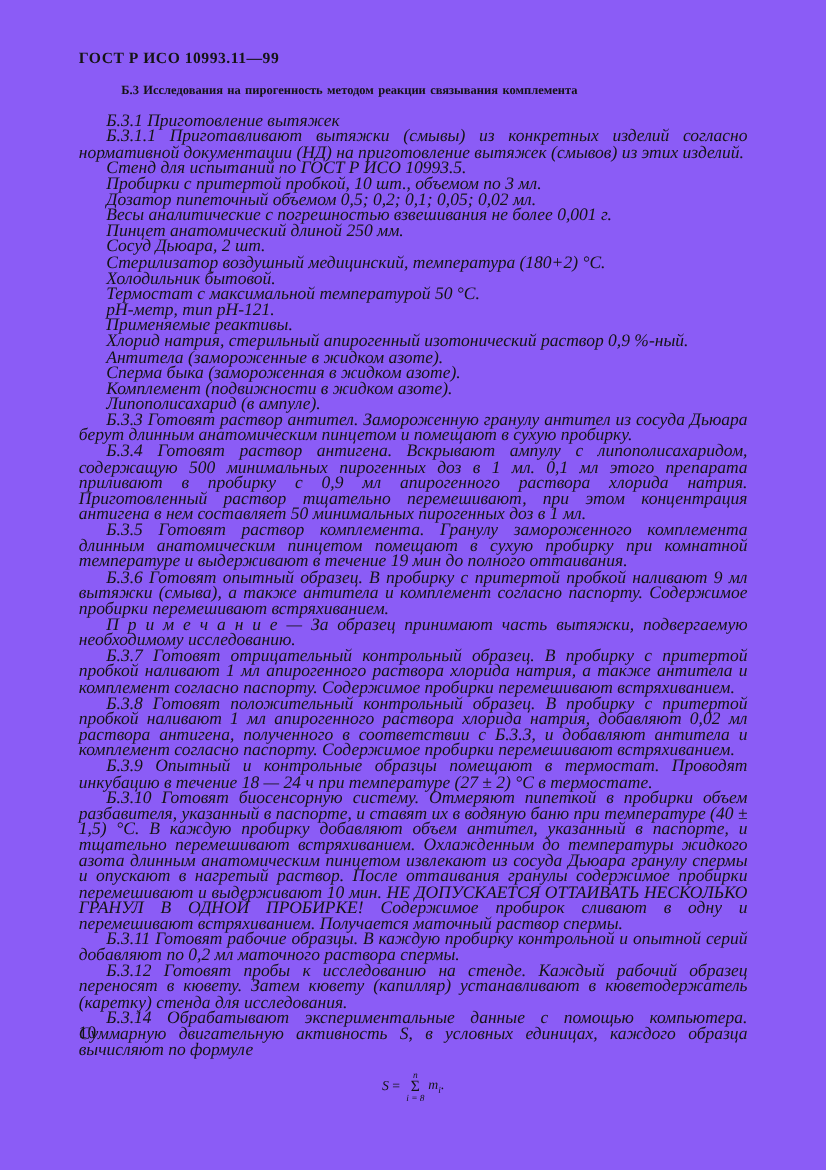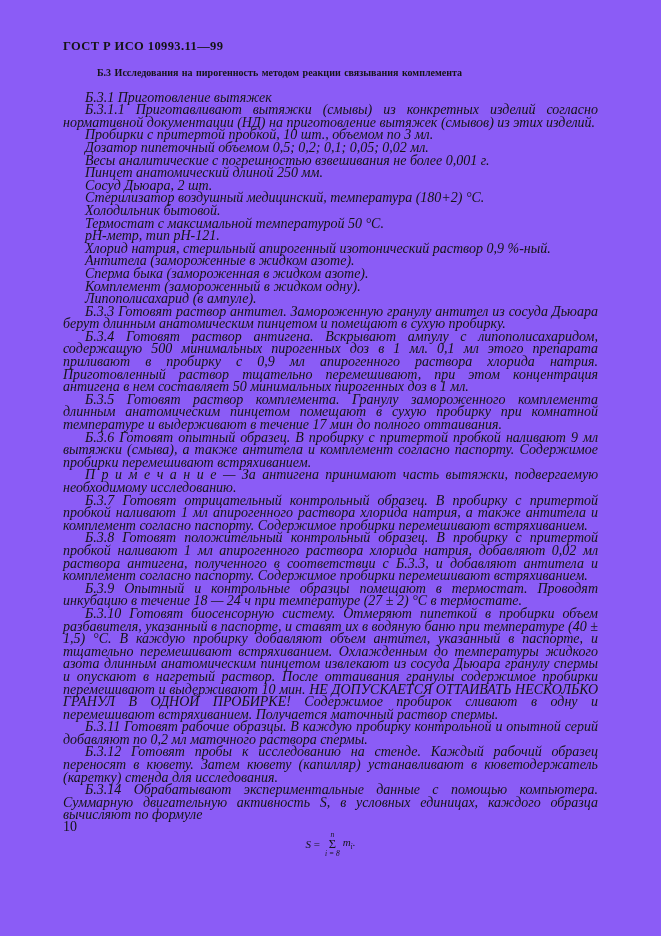--- a/index.html
+++ b/index.html
@@ -89,39 +89,41 @@
 <body>
 
 <div class="page">
   <div class="gost-header">ГОСТ Р ИСО 10993.11—99</div>
 
   <div class="doc-body">
     <p class="section-heading">Б.3  Исследования на пирогенность методом реакции связывания комплемента</p>
     <div id="paragraphs">
         <p class="para">Б.3.1  Приготовление вытяжек</p>
         <p class="para">Б.3.1.1  Приготавливают вытяжки (смывы) из конкретных изделий согласно нормативной документации (НД) на приготовление вытяжек (смывов) из этих изделий.</p>
+        <p class="para">Стенд для испытаний по ГОСТ Р ИСО 10993.5.</p>
         <p class="para">Пробирки с притертой пробкой, 10 шт., объемом по 3 мл.</p>
         <p class="para">Дозатор пипеточный объемом 0,5; 0,2; 0,1; 0,05; 0,02 мл.</p>
         <p class="para">Весы аналитические с погрешностью взвешивания не более 0,001 г.</p>
         <p class="para">Пинцет анатомический длиной 250 мм.</p>
         <p class="para">Сосуд Дьюара, 2 шт.</p>
         <p class="para">Стерилизатор воздушный медицинский, температура (180+2) °С.</p>
         <p class="para">Холодильник бытовой.</p>
         <p class="para">Термостат с максимальной температурой 50 °С.</p>
         <p class="para">рН-метр, тип рН-121.</p>
+        <p class="para">Применяемые реактивы.</p>
         <p class="para">Хлорид натрия,  стерильный апирогенный изотонический раствор 0,9 %-ный.</p>
         <p class="para">Антитела (замороженные в жидком азоте).</p>
         <p class="para">Сперма быка (замороженная в жидком азоте).</p>
-        <p class="para">Комплемент (замороженный в жидком одну).</p>
+        <p class="para">Комплемент (подвижности в жидком азоте).</p>
         <p class="para">Липополисахарид (в ампуле).</p>
         <p class="para">Б.3.3  Готовят раствор антител. Замороженную гранулу антител из сосуда Дьюара берут длинным анатомическим пинцетом и помещают в сухую пробирку.</p>
         <p class="para">Б.3.4  Готовят раствор антигена. Вскрывают ампулу с липополисахаридом, содержащую 500 минимальных пирогенных доз в 1 мл. 0,1 мл этого препарата приливают в пробирку с 0,9 мл апирогенного раствора хлорида натрия. Приготовленный раствор тщательно перемешивают, при этом концентрация антигена в нем составляет 50 минимальных пирогенных доз в 1 мл.</p>
-        <p class="para">Б.3.5  Готовят раствор комплемента. Гранулу замороженного комплемента длинным анатомическим пинцетом помещают в сухую пробирку при комнатной температуре и выдерживают в течение 17 мин до полного оттаивания.</p>
+        <p class="para">Б.3.5  Готовят раствор комплемента. Гранулу замороженного комплемента длинным анатомическим пинцетом помещают в сухую пробирку при комнатной температуре и выдерживают в течение 19 мин до полного оттаивания.</p>
         <p class="para">Б.3.6  Готовят опытный образец. В пробирку с притертой пробкой наливают 9 мл вытяжки (смыва), а также антитела и комплемент согласно паспорту. Содержимое пробирки перемешивают встряхиванием.</p>
-        <p class="para note">П р и м е ч а н и е  — За антигена принимают часть вытяжки, подвергаемую необходимому исследованию.</p>
+        <p class="para note">П р и м е ч а н и е  — За образец принимают часть вытяжки, подвергаемую необходимому исследованию.</p>
         <p class="para">Б.3.7  Готовят отрицательный контрольный образец. В пробирку с притертой пробкой наливают 1 мл апирогенного раствора хлорида натрия, а также антитела и комплемент согласно паспорту. Содержимое пробирки перемешивают встряхиванием.</p>
         <p class="para">Б.3.8  Готовят положительный контрольный образец. В пробирку с притертой пробкой наливают 1 мл апирогенного раствора хлорида натрия, добавляют 0,02 мл раствора антигена, полученного в соответствии с Б.3.3, и добавляют антитела и комплемент согласно паспорту. Содержимое пробирки перемешивают встряхиванием.</p>
         <p class="para">Б.3.9  Опытный и контрольные образцы помещают в термостат. Проводят инкубацию в течение 18 — 24 ч при температуре (27 ± 2) °С в термостате.</p>
         <p class="para">Б.3.10  Готовят биосенсорную систему. Отмеряют пипеткой в пробирки объем разбавителя, указанный в паспорте, и ставят их в водяную баню при температуре (40 ± 1,5) °С. В каждую пробирку добавляют объем антител, указанный в паспорте, и тщательно перемешивают встряхиванием. Охлажденным до температуры жидкого азота длинным анатомическим пинцетом извлекают из сосуда Дьюара гранулу спермы и опускают в нагретый раствор. После оттаивания гранулы содержимое пробирки перемешивают и выдерживают 10 мин. НЕ ДОПУСКАЕТСЯ ОТТАИВАТЬ НЕСКОЛЬКО ГРАНУЛ В ОДНОЙ ПРОБИРКЕ! Содержимое пробирок сливают в одну и перемешивают встряхиванием. Получается маточный раствор спермы.</p>
         <p class="para">Б.3.11  Готовят рабочие образцы. В каждую пробирку контрольной и опытной серий добавляют по 0,2 мл маточного раствора спермы.</p>
         <p class="para">Б.3.12  Готовят пробы к исследованию на стенде. Каждый рабочий образец переносят в кювету. Затем кювету (капилляр) устанавливают в кюветодержатель (каретку) стенда для исследования.</p>
         <p class="para">Б.3.14  Обрабатывают экспериментальные данные с помощью компьютера. Суммарную двигательную активность S, в условных единицах, каждого образца вычисляют по формуле</p>
       </div>
 
     <div class="formula">

